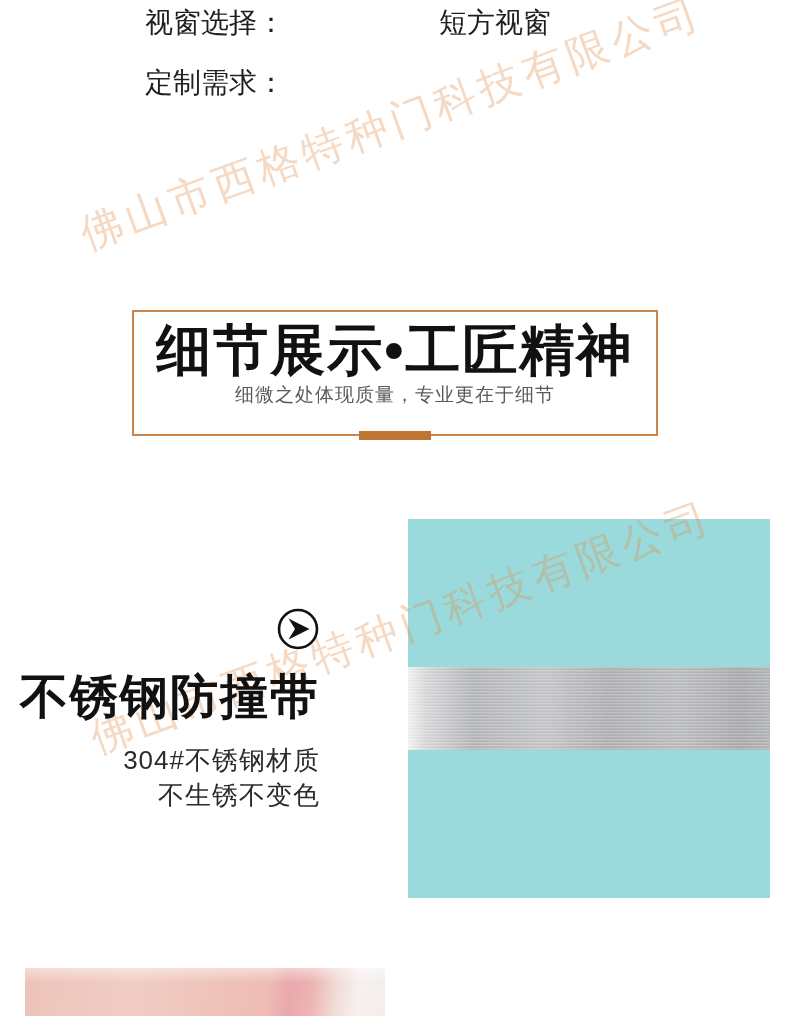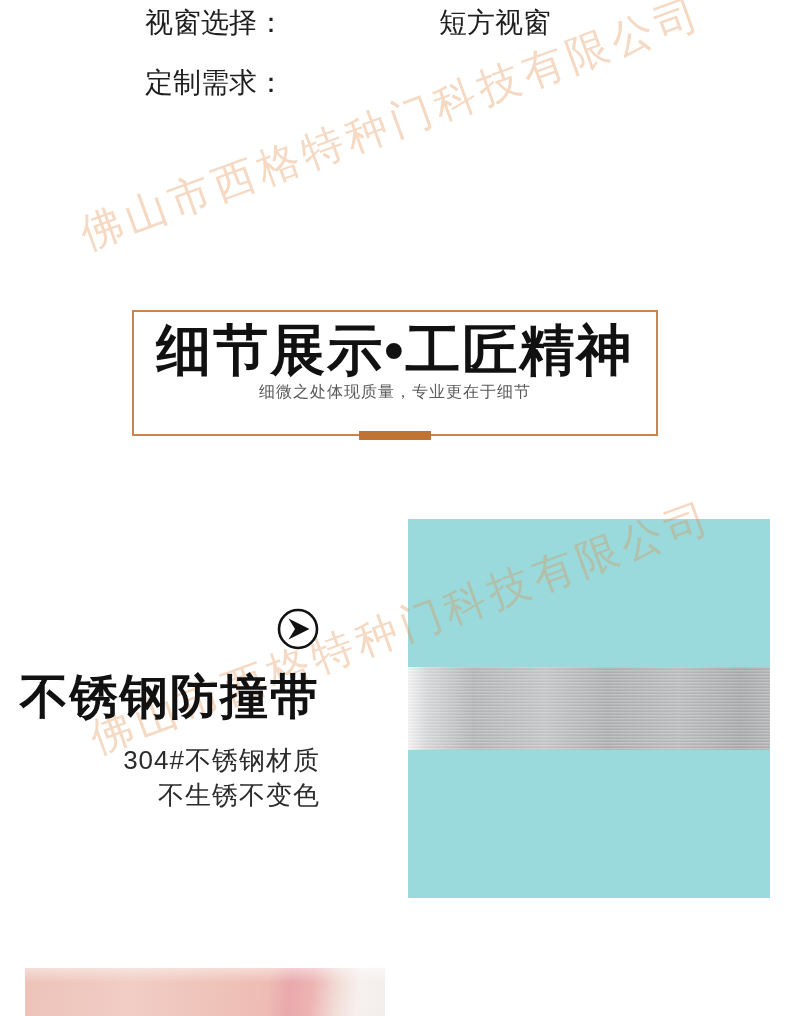--- a/index.html
+++ b/index.html
@@ -61,21 +61,21 @@
   .banner-title{
     margin-top:15px;
     font-size:55px;
     line-height:46px;
     font-weight:bold;
     letter-spacing:2px;
     color:#111;
   }
   .banner-subtitle{
     margin-top:9px;
-    font-size:16px;
+    font-size:19px;
     letter-spacing:1px;
     color:#5a5a5a;
   }
   .banner-bar{
     position:absolute;
     left:50%;bottom:-6px;
     transform:translateX(-50%);
     width:72px;height:9px;
     background:#bf7434;
   }

